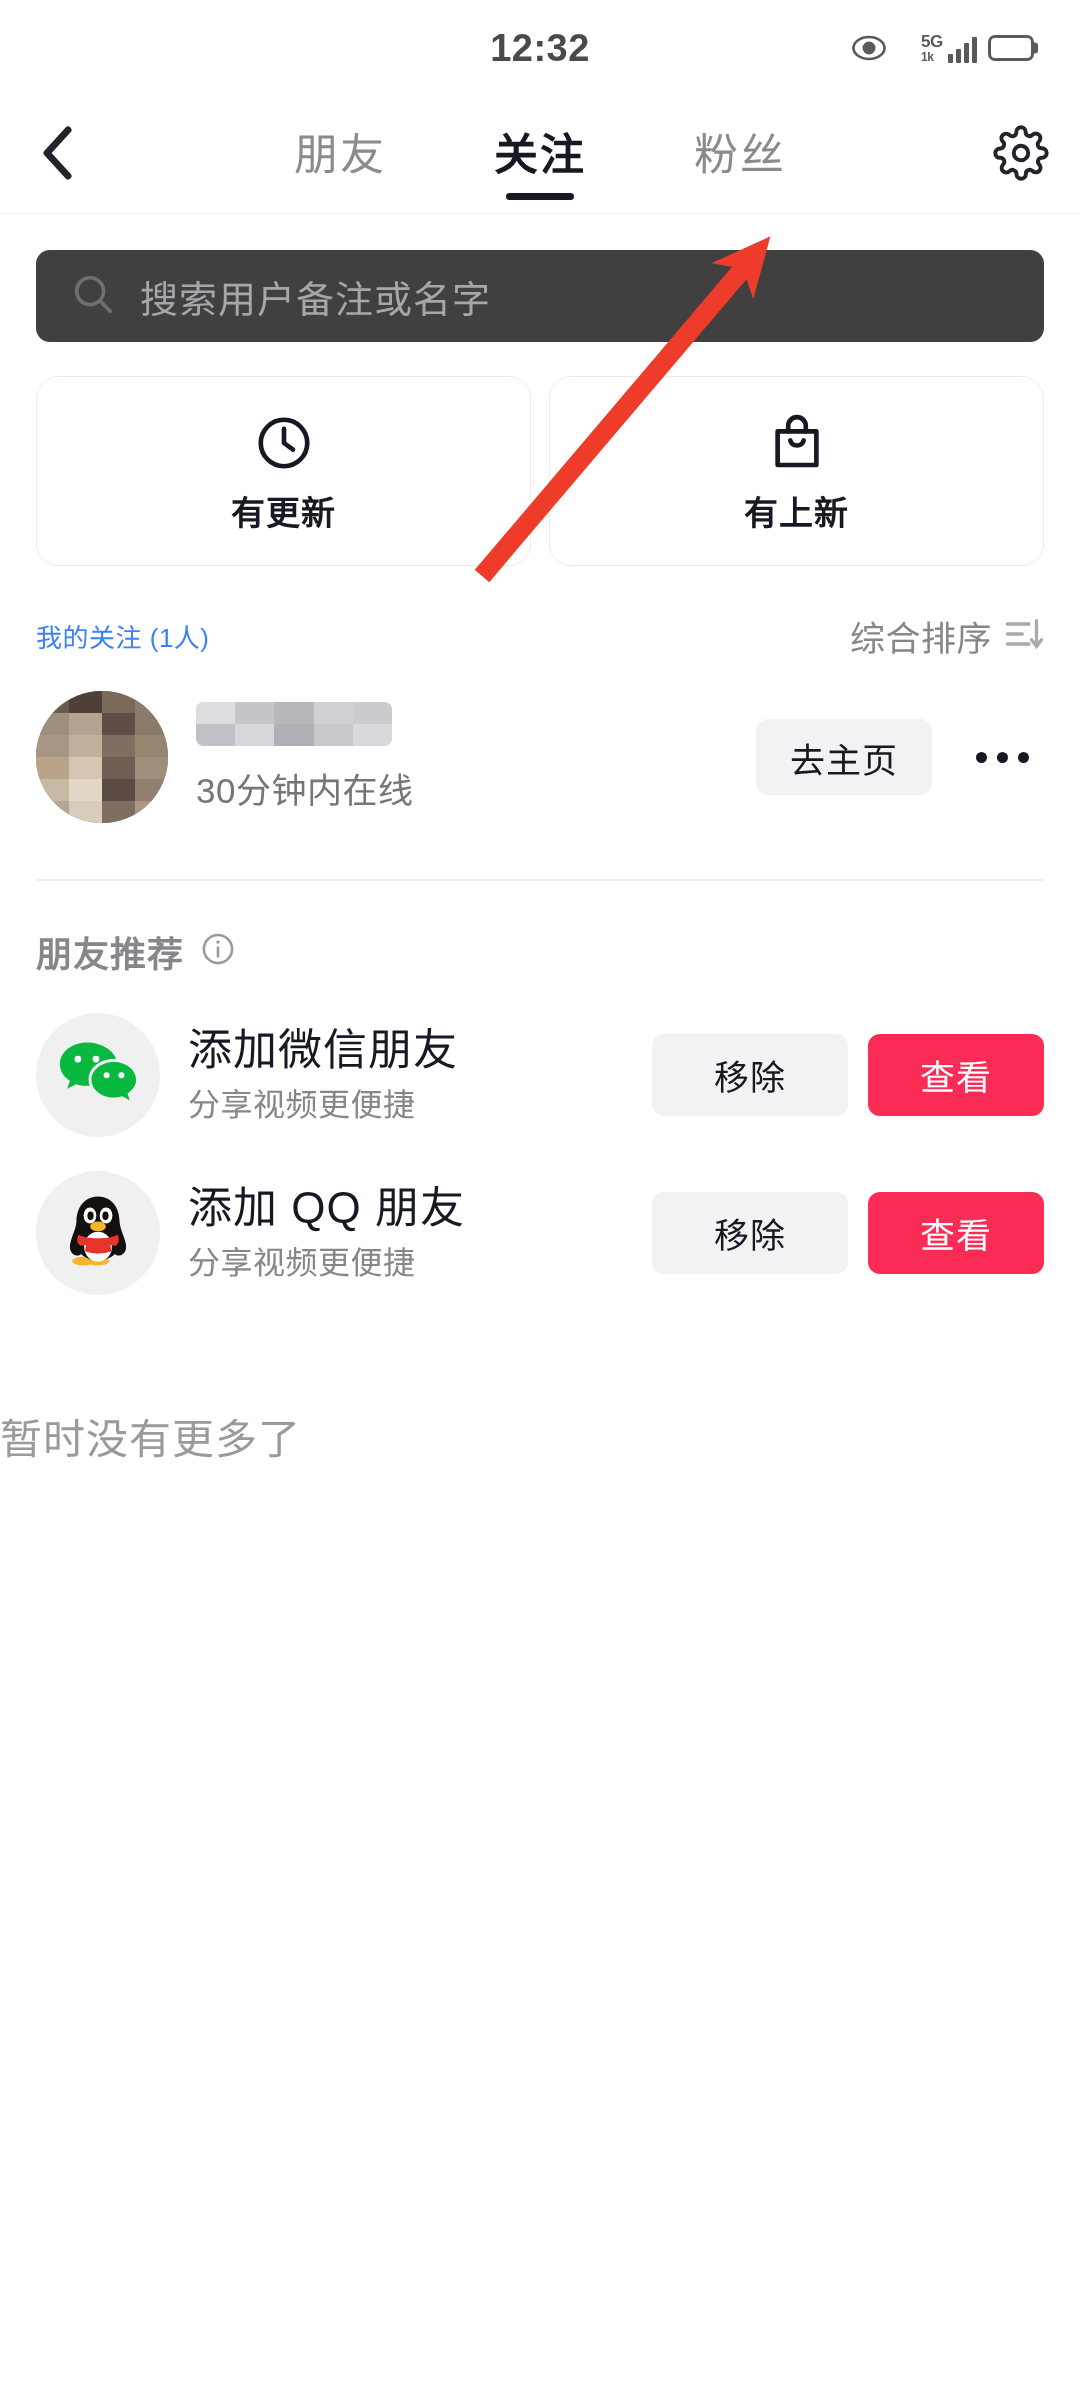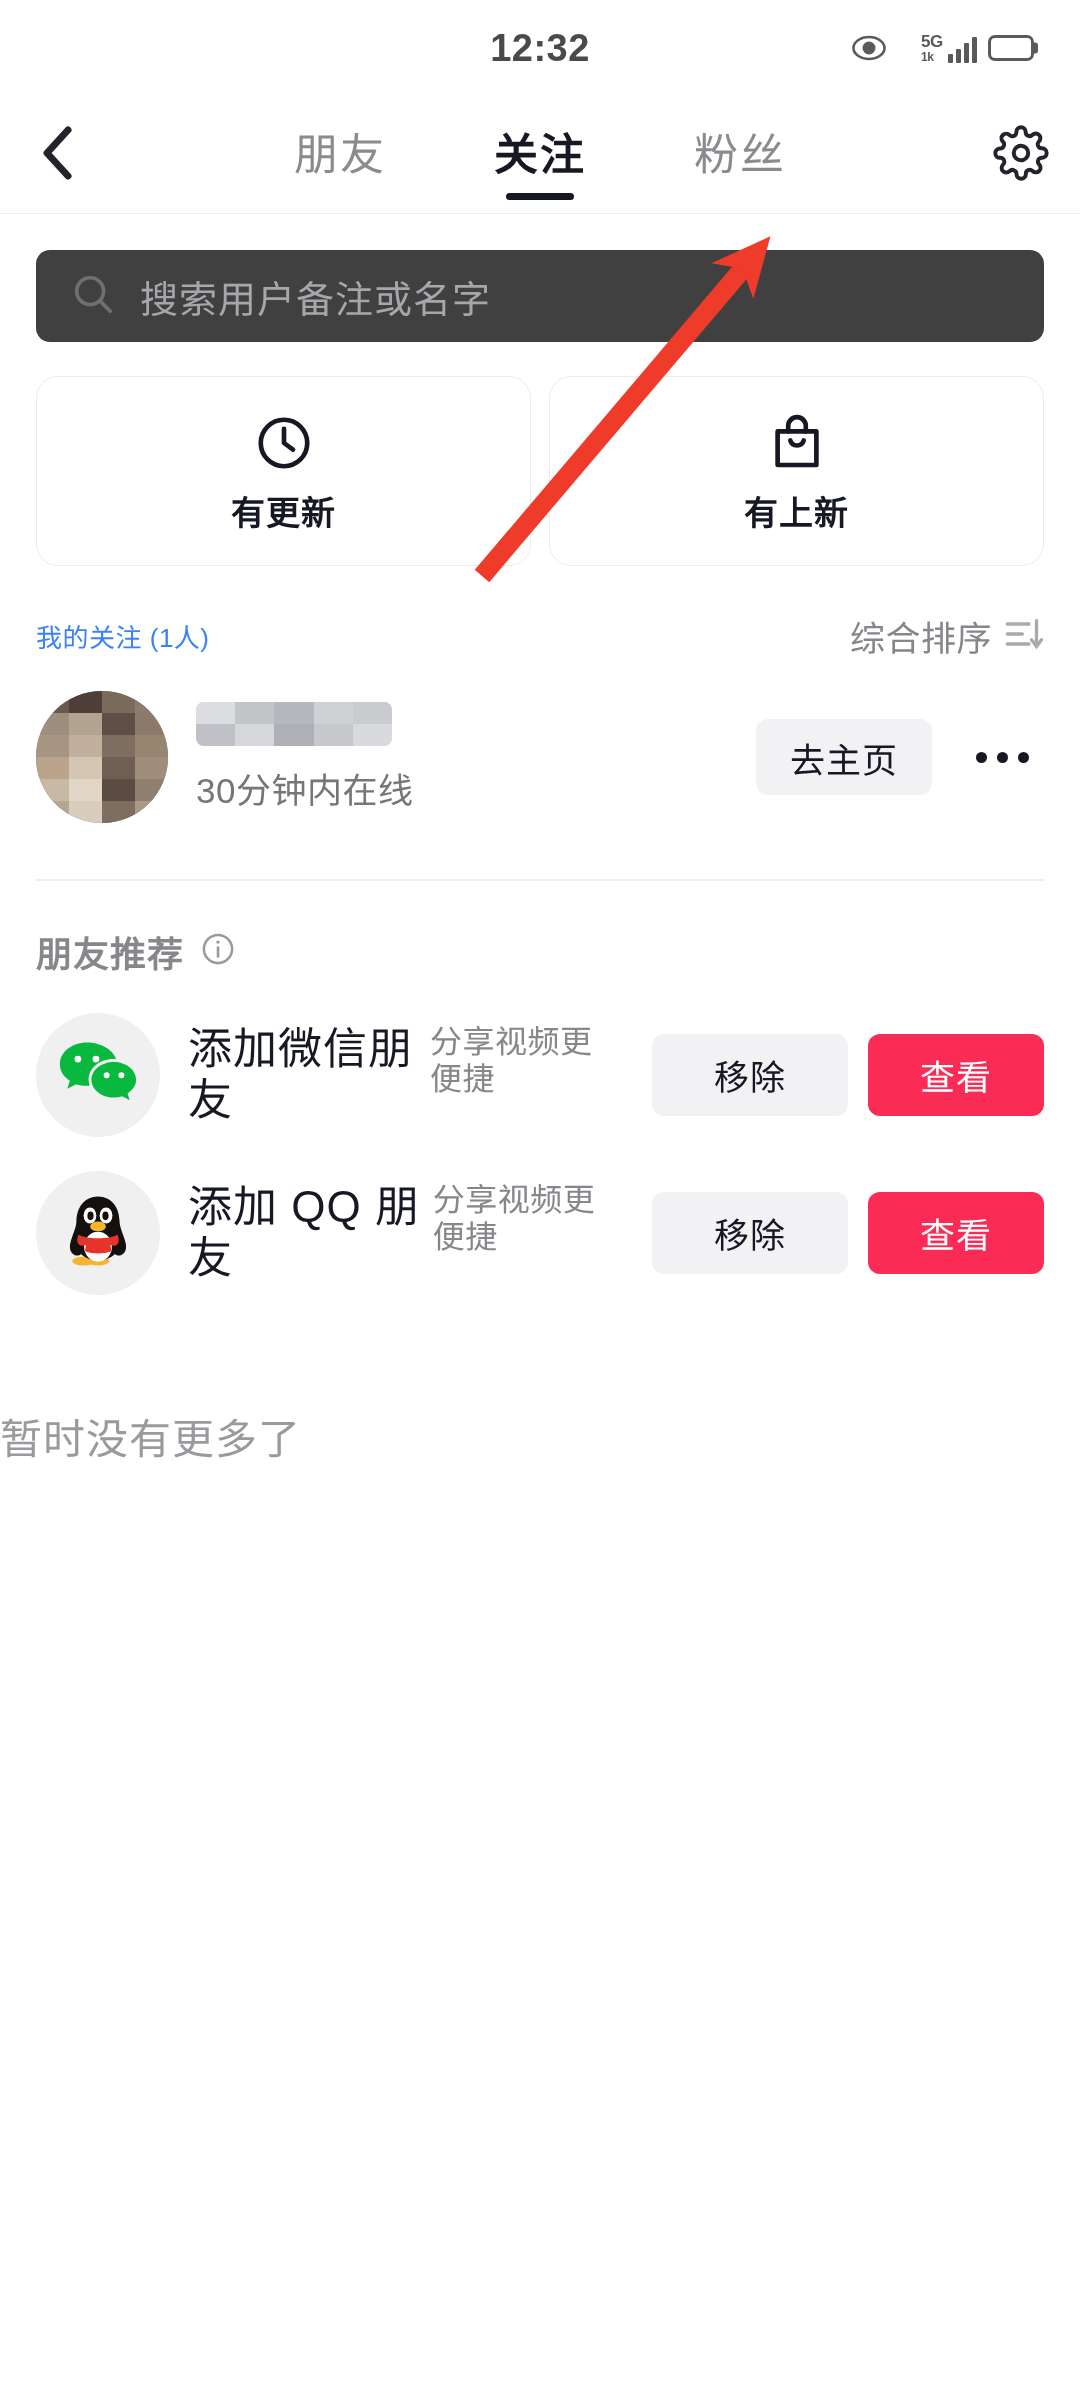--- a/index.html
+++ b/index.html
@@ -328,21 +328,21 @@
     border-radius: 50%;
     background: #f0f0f0;
     flex: 0 0 auto;
     display: flex;
     align-items: center;
     justify-content: center;
   }
   .rec-meta {
     flex: 1 1 auto;
     display: flex;
-    flex-direction: row;
+    flex-direction: column;
     justify-content: center;
     gap: 12px;
     min-width: 0;
   }
   .rec-name {
     font-size: 44px;
     color: #161823;
     letter-spacing: 1px;
     line-height: 1.15;
   }

